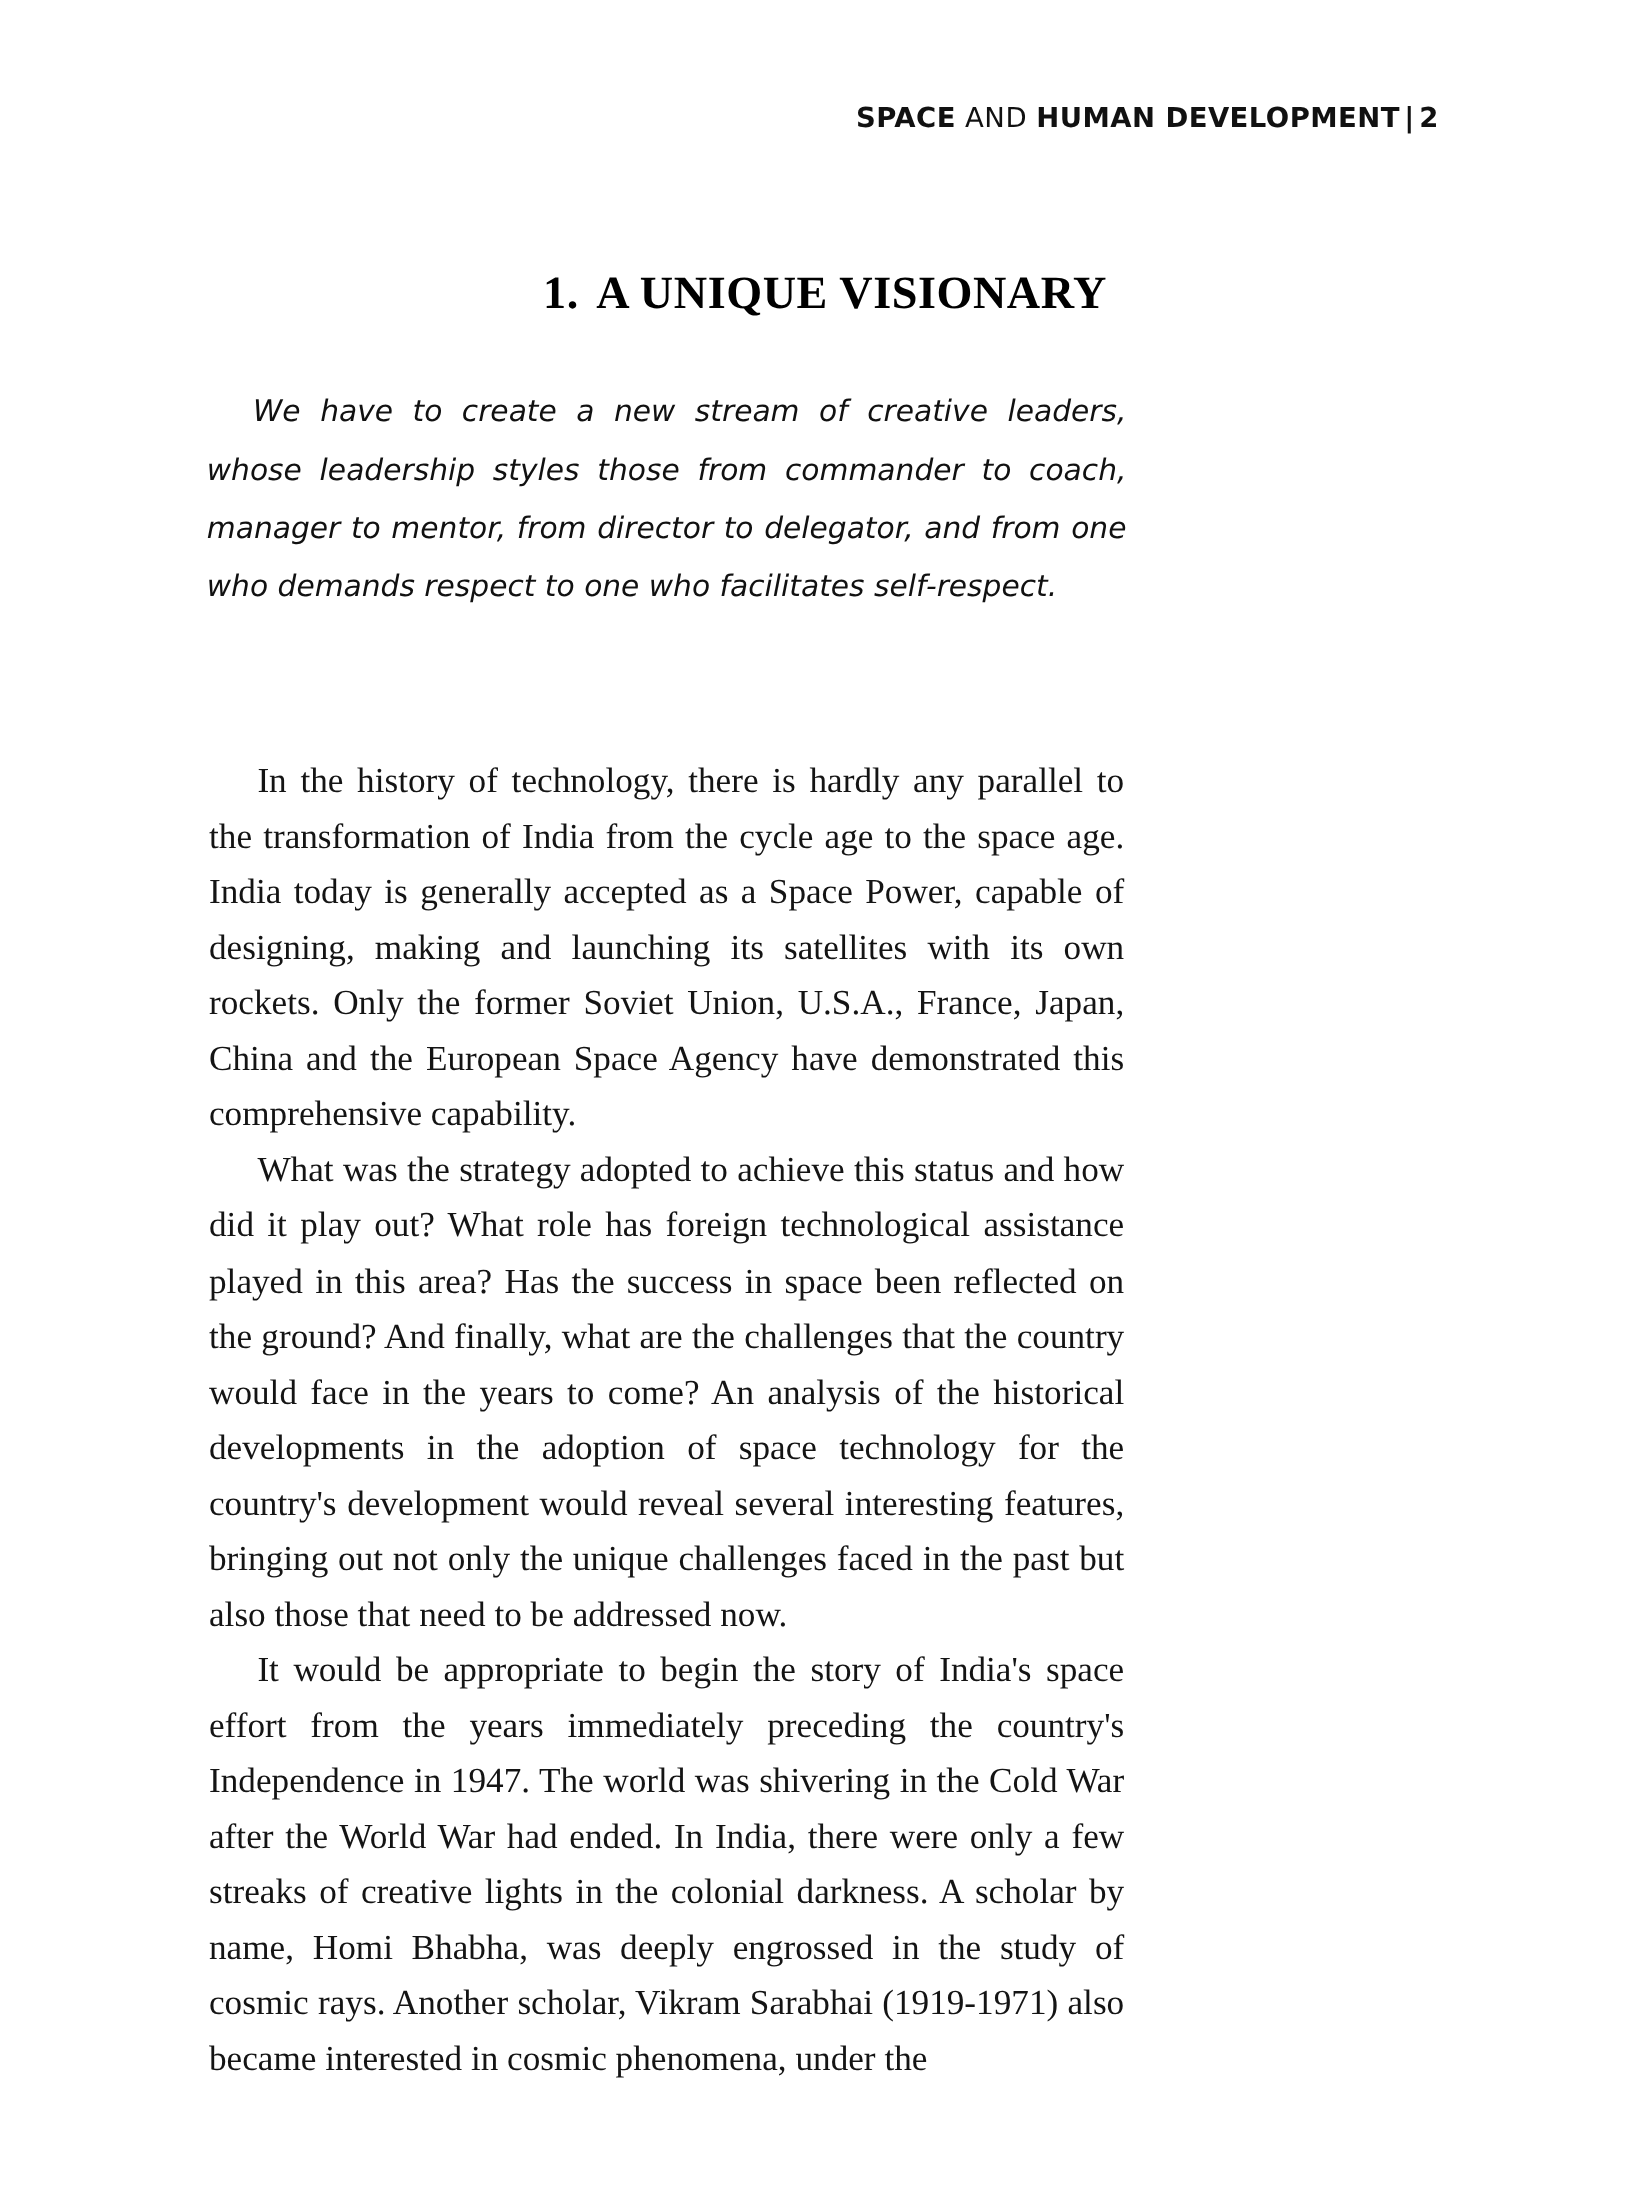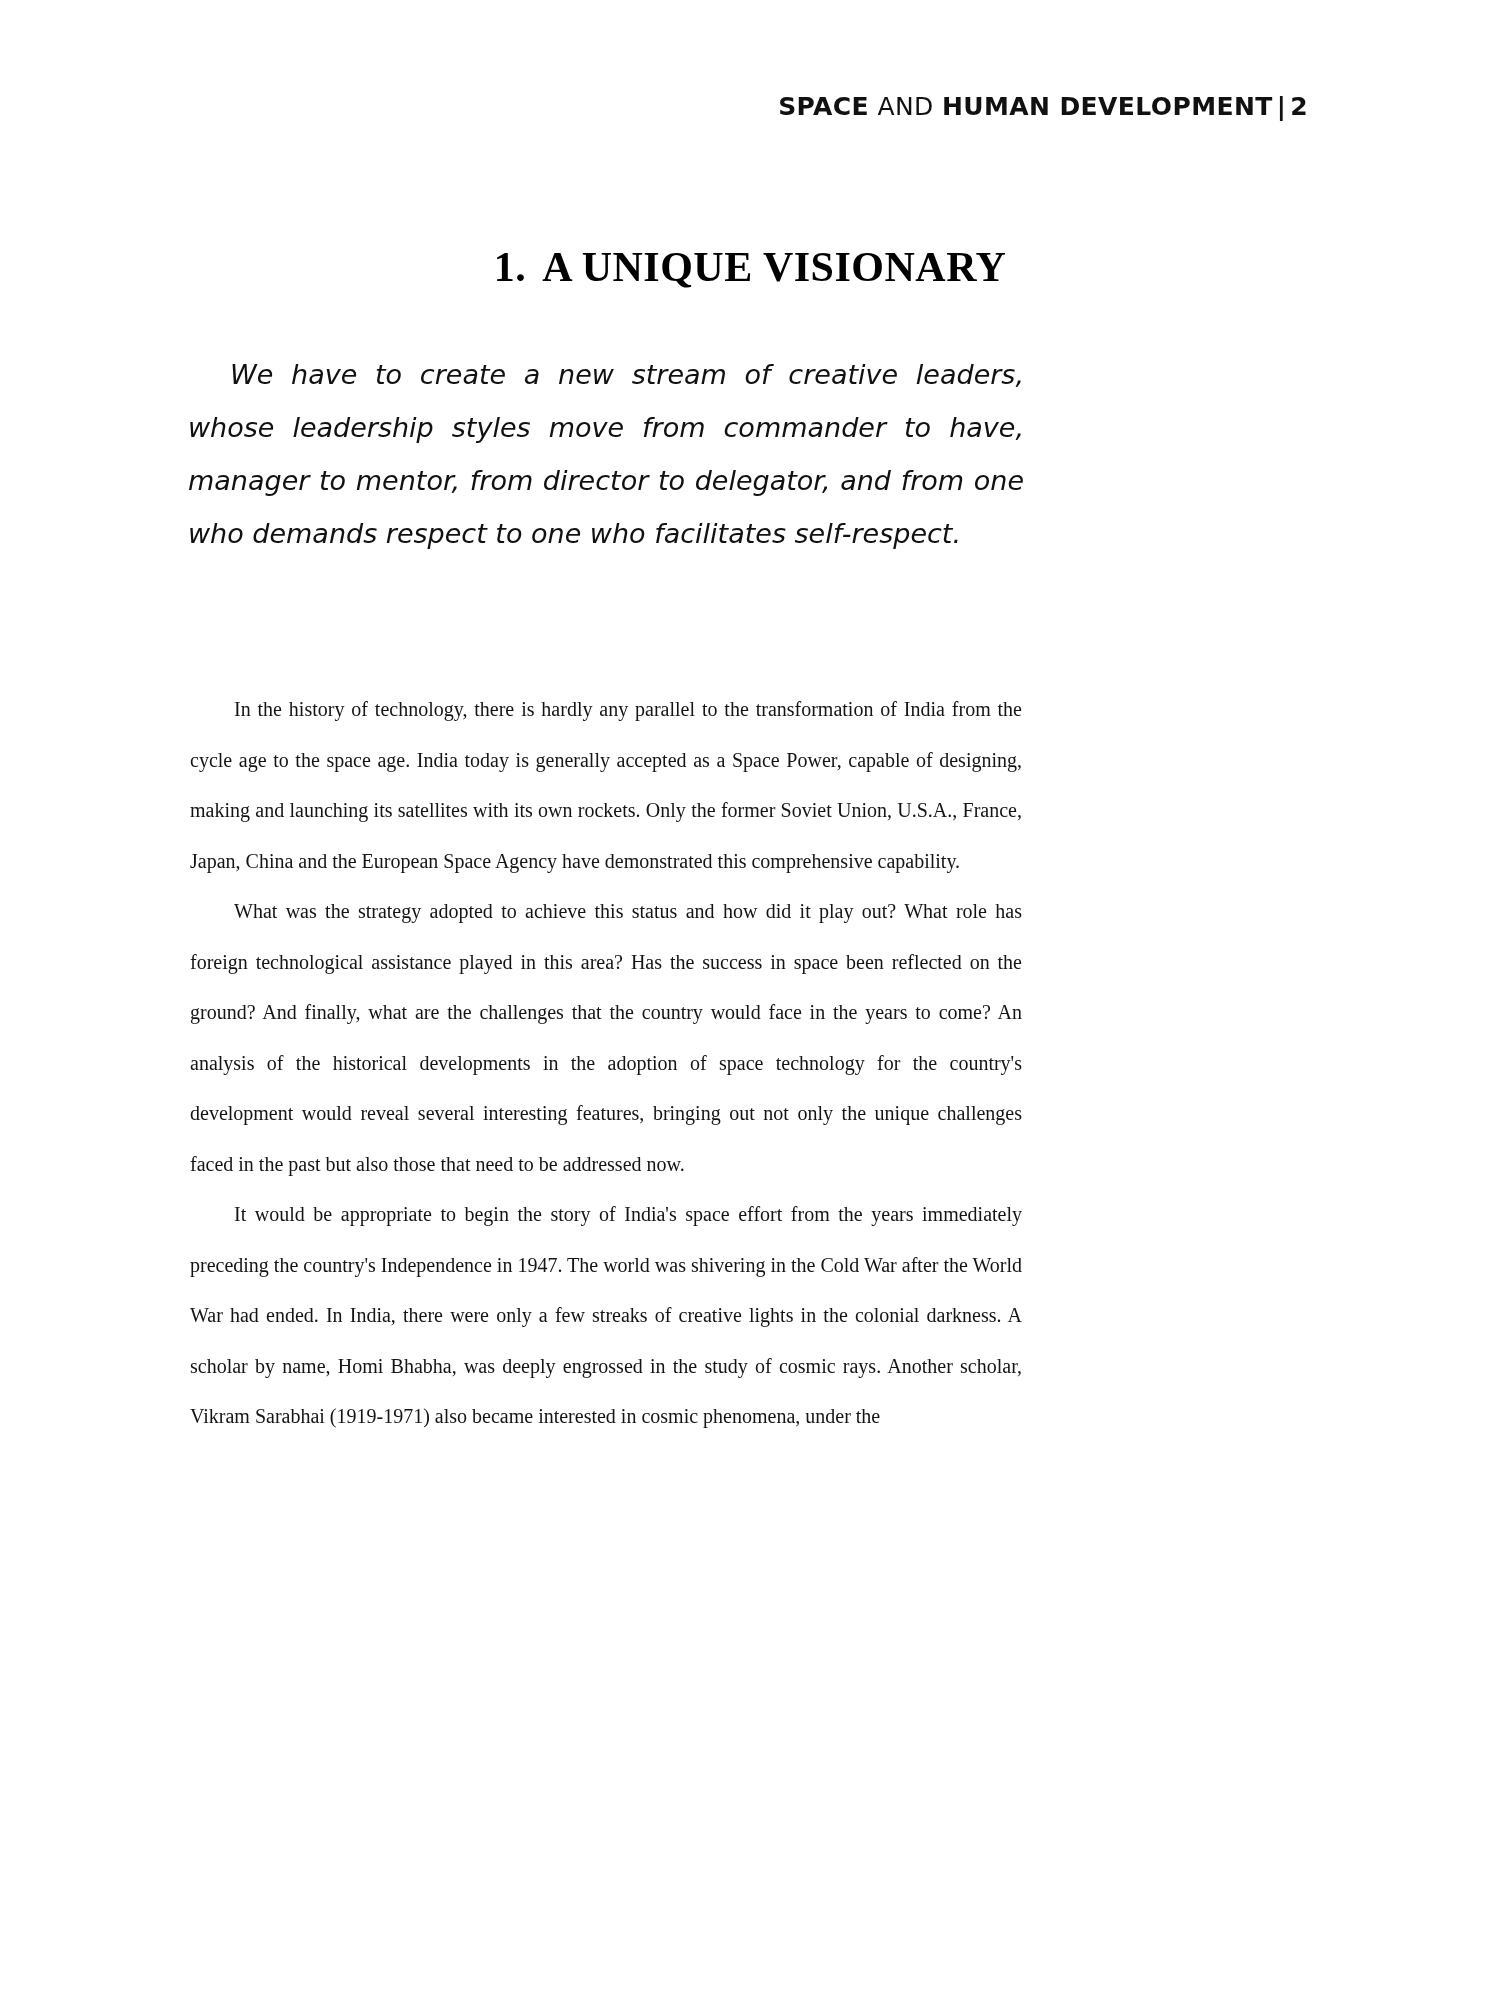--- a/index.html
+++ b/index.html
@@ -93,21 +93,21 @@
   .attribution .role {
     font-style: italic;
   }
 
   .body-text {
     position: absolute;
     top: 684px;
     left: 190px;
     width: 832px;
     font-family: "Liberation Serif", serif;
-    font-size: 20px;
+    font-size: 32px;
     line-height: 50.5px;
     text-align: justify;
     color: #141414;
   }
   .body-text p {
     margin: 0;
     text-indent: 44px;
   }
   .body-text p + p {
     margin-top: 0px;
@@ -123,21 +123,21 @@
 
   <div class="running-head">
     <span class="rh-strong">SPACE</span><span class="rh-reg"> AND </span><span class="rh-strong">HUMAN DEVELOPMENT</span><span class="rh-sep">|</span><span class="rh-page">2</span>
   </div>
 
   <h1 class="chapter-title">
     <span class="num">1.</span><span>A UNIQUE VISIONARY</span>
   </h1>
 
   <div class="epigraph">
-    <p>We have to create a new stream of creative leaders, whose leadership styles move from commander to have, manager to mentor, from director to delegator, and from one who demands respect to one who facilitates self-respect.</p>
+    <p>We have to create a new stream of creative leaders, whose leadership styles those from commander to coach, manager to mentor, from director to delegator, and from one who demands respect to one who facilitates self-respect.</p>
   </div>
 
 
   <div class="body-text">
     <p>In the history of technology, there is hardly any parallel to the transformation of India from the cycle age to the space age. India today is generally accepted as a Space Power, capable of designing, making and launching its satellites with its own rockets. Only the former Soviet Union, U.S.A., France, Japan, China and the European Space Agency have demonstrated this comprehensive capability.</p>
     <p>What was the strategy adopted to achieve this status and how did it play out? What role has foreign technological assistance played in this area? Has the success in space been reflected on the ground? And finally, what are the challenges that the country would face in the years to come? An analysis of the historical developments in the adoption of space technology for the country's development would reveal several interesting features, bringing out not only the unique challenges faced in the past but also those that need to be addressed now.</p>
     <p>It would be appropriate to begin the story of India's space effort from the years immediately preceding the country's Independence in 1947. The world was shivering in the Cold War after the World War had ended. In India, there were only a few streaks of creative lights in the colonial darkness. A scholar by name, Homi Bhabha, was deeply engrossed in the study of cosmic rays. Another scholar, Vikram Sarabhai (1919-1971) also became interested in cosmic phenomena, under the</p>
   </div>
 
 </div>

